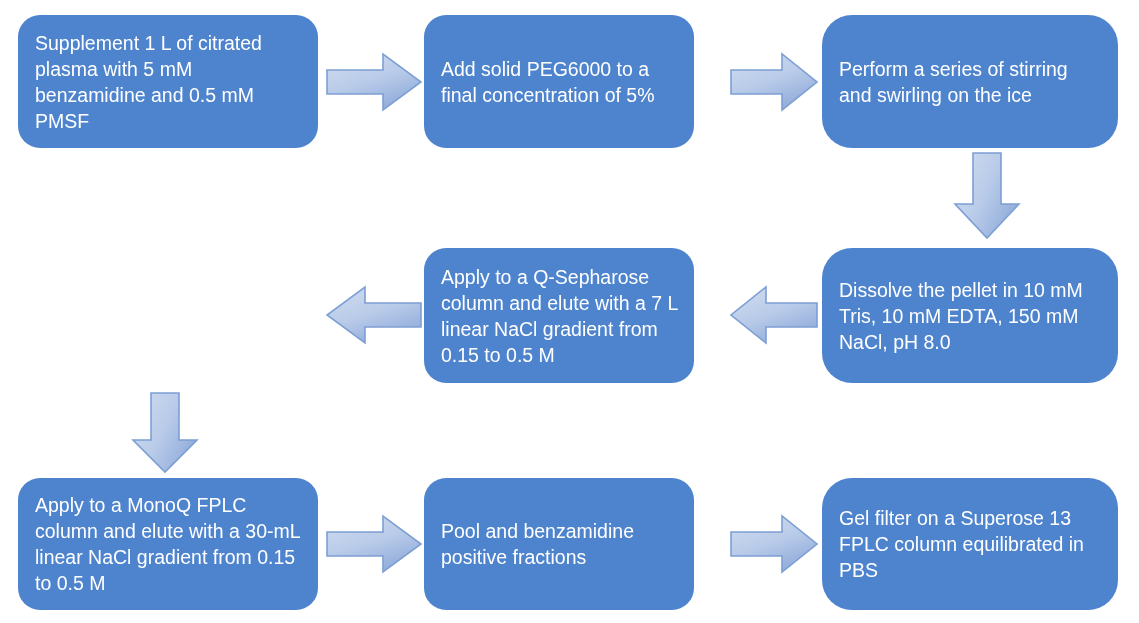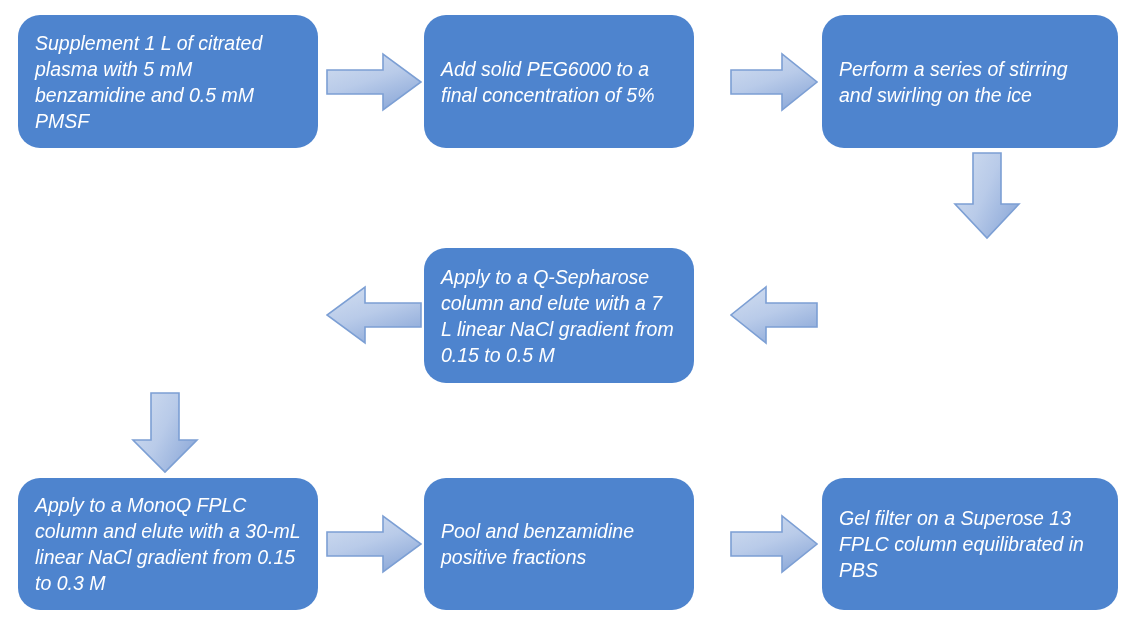--- a/index.html
+++ b/index.html
@@ -25,26 +25,25 @@
     line-height: 26px;
     display: flex;
     align-items: center;
     box-sizing: border-box;
     padding: 4px 16px 4px 17px;
   }
   .node .node-text {
     display: block;
     width: 100%;
     white-space: pre-line;
-    font-style: italic;
   }
   
   .col1 { left: 18px;  width: 300px; }
   .col2 { left: 424px; width: 270px; }
-  .col3 { left: 822px; width: 296px; }
+  .col3 { left: 822px; width: 296px; border-radius: 30px; }
   .row1 { top: 15px;  height: 133px; }
   .row2 { top: 248px; height: 135px; }
   .row3 { top: 478px; height: 132px; }
 
   
   .arrow {
     position: absolute;
   }
   .arrow svg { display: block; width: 100%; height: 100%; }
 
@@ -106,20 +105,23 @@
         <linearGradient id="gd1" x1="0" y1="0" x2="1" y2="0.6">
           <stop offset="0%" stop-color="#D2DEF0"></stop>
           <stop offset="55%" stop-color="#B9CBE9"></stop>
           <stop offset="100%" stop-color="#93AEDB"></stop>
         </linearGradient>
       </defs>
       <polygon points="21,1 49,1 49,52 67,52 35,86 3,52 21,52" fill="url(#gd1)" stroke="#7C9FD4" stroke-width="1.6"></polygon>
     </svg>
   </div>
 
+  <div class="node col3 row2">
+    <span class="node-text">Dissolve the pellet in 10 mM Tris, 10 mM EDTA, 150 mM NaCl, pH 8.0</span>
+  </div>
 
   <div class="arrow arrow-r2a">
     <svg viewBox="0 0 88 62" preserveAspectRatio="none">
       <defs>
         <linearGradient id="gl1" x1="0" y1="0" x2="0.55" y2="1">
           <stop offset="0%" stop-color="#D2DEF0"></stop>
           <stop offset="55%" stop-color="#B9CBE9"></stop>
           <stop offset="100%" stop-color="#93AEDB"></stop>
         </linearGradient>
       </defs>
@@ -152,21 +154,21 @@
           <stop offset="0%" stop-color="#D2DEF0"></stop>
           <stop offset="55%" stop-color="#B9CBE9"></stop>
           <stop offset="100%" stop-color="#93AEDB"></stop>
         </linearGradient>
       </defs>
       <polygon points="21,1 49,1 49,48 67,48 35,80 3,48 21,48" fill="url(#gd2)" stroke="#7C9FD4" stroke-width="1.6"></polygon>
     </svg>
   </div>
 
   <div class="node col1 row3">
-    <span class="node-text">Apply to a MonoQ FPLC column and elute with a 30-mL linear NaCl gradient from 0.15 to 0.3 M</span>
+    <span class="node-text">Apply to a MonoQ FPLC column and elute with a 30-mL linear NaCl gradient from 0.15 to 0.5 M</span>
   </div>
 
   <div class="arrow arrow-r3a">
     <svg viewBox="0 0 96 60" preserveAspectRatio="none">
       <defs>
         <linearGradient id="gr3" x1="0" y1="0" x2="0.55" y2="1">
           <stop offset="0%" stop-color="#D2DEF0"></stop>
           <stop offset="55%" stop-color="#B9CBE9"></stop>
           <stop offset="100%" stop-color="#93AEDB"></stop>
         </linearGradient>

